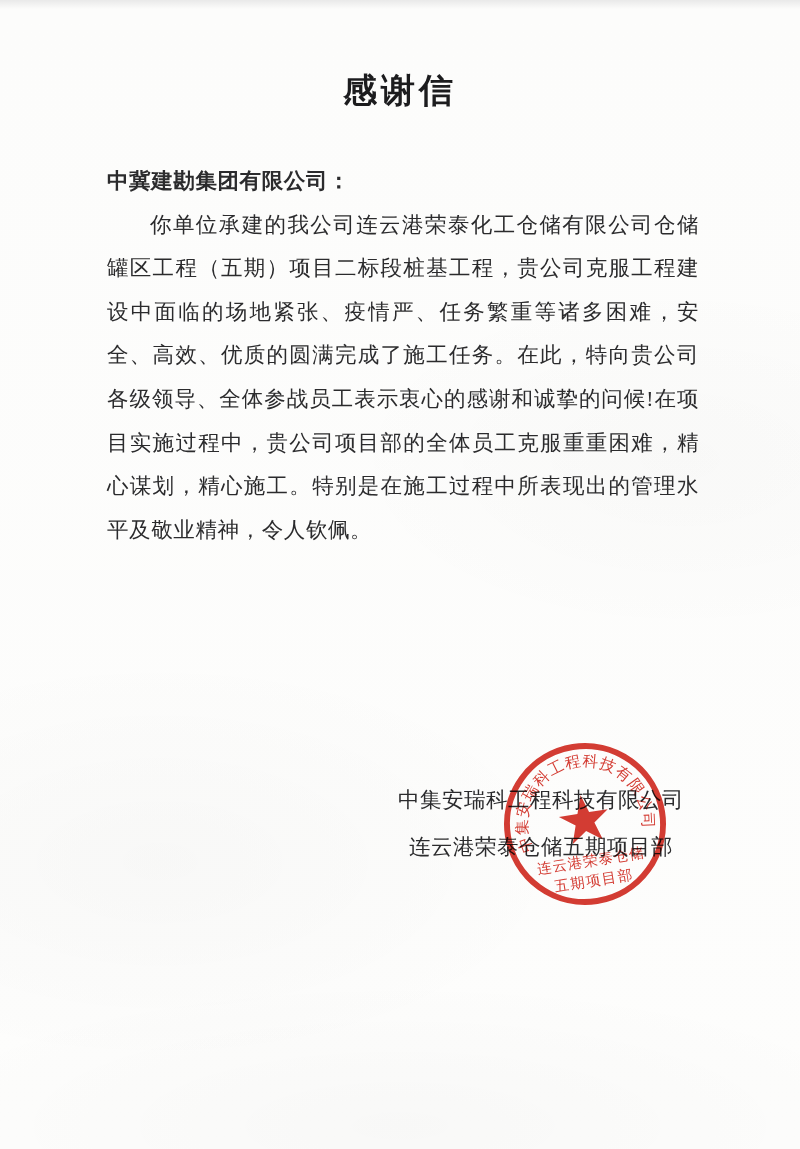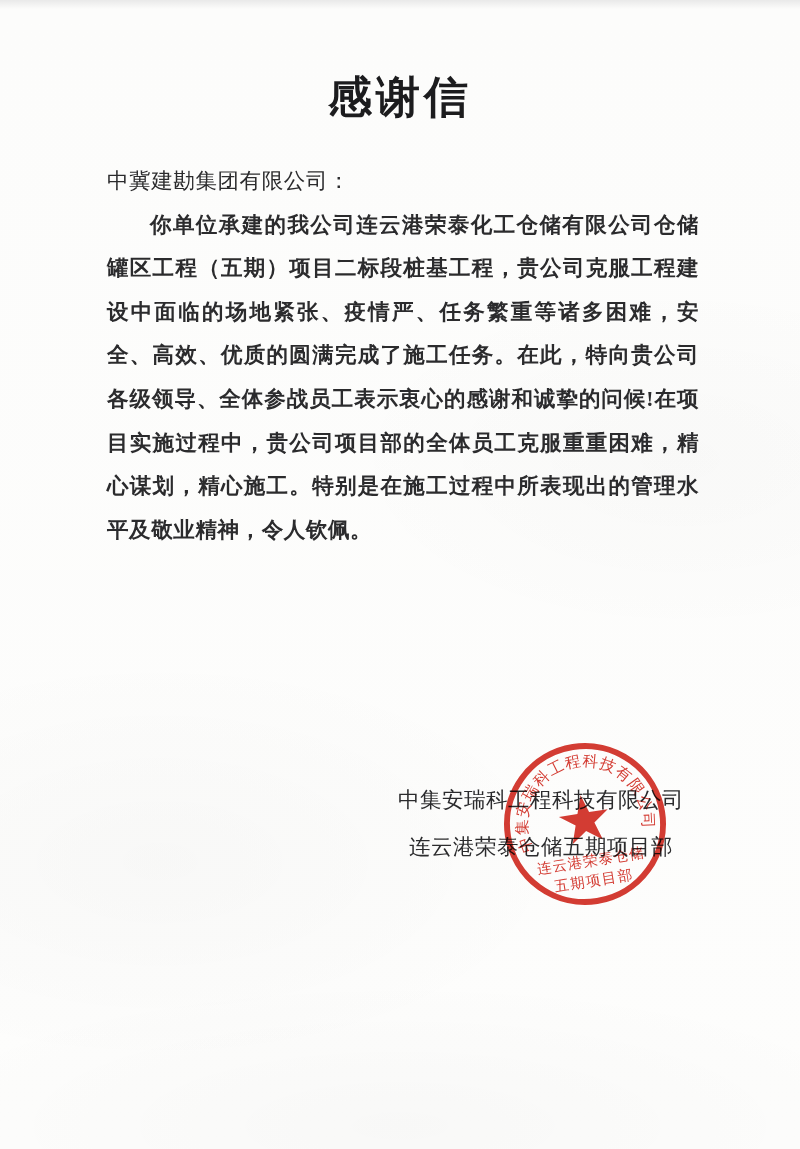--- a/index.html
+++ b/index.html
@@ -15,38 +15,38 @@
     background:
       radial-gradient(ellipse 600px 300px at 20% 75%, rgba(0,0,0,0.018), rgba(0,0,0,0) 70%),
       radial-gradient(ellipse 500px 260px at 85% 40%, rgba(0,0,0,0.015), rgba(0,0,0,0) 70%),
       radial-gradient(ellipse 700px 200px at 50% 98%, rgba(0,0,0,0.02), rgba(0,0,0,0) 75%),
       linear-gradient(180deg, #e9e9e9 0px, #fcfcfb 9px, #fdfdfc 100%);
   }
   .title {
     position: absolute;
     top: 68px; left: 0; right: 0;
     text-align: center;
-    font-size: 44px;
+    font-size: 34px;
     font-weight: bold;
     letter-spacing: 4px;
     color: #1c1c1e;
     font-family: Liberation Sans, sans-serif;
   }
   .body-text {
     position: absolute;
     top: 160px; left: 107px;
     width: 592px;
     font-size: 21.5px;
     line-height: 43.6px;
     color: #2b2b2d;
     text-align: justify;
     letter-spacing: 0.6px;
   }
-  .salutation { white-space: nowrap; }
-  .body-text p { margin: 0; text-indent: 2em; font-weight: bold; }
+  .salutation { white-space: nowrap; font-weight: bold; }
+  .body-text p { margin: 0; text-indent: 2em; }
   .signature {
     position: absolute;
     top: 777px; left: 378px;
     width: 326px;
     text-align: center;
     font-size: 21.5px;
     line-height: 47px;
     color: #2b2b2d;
     letter-spacing: 0.5px;
   }

